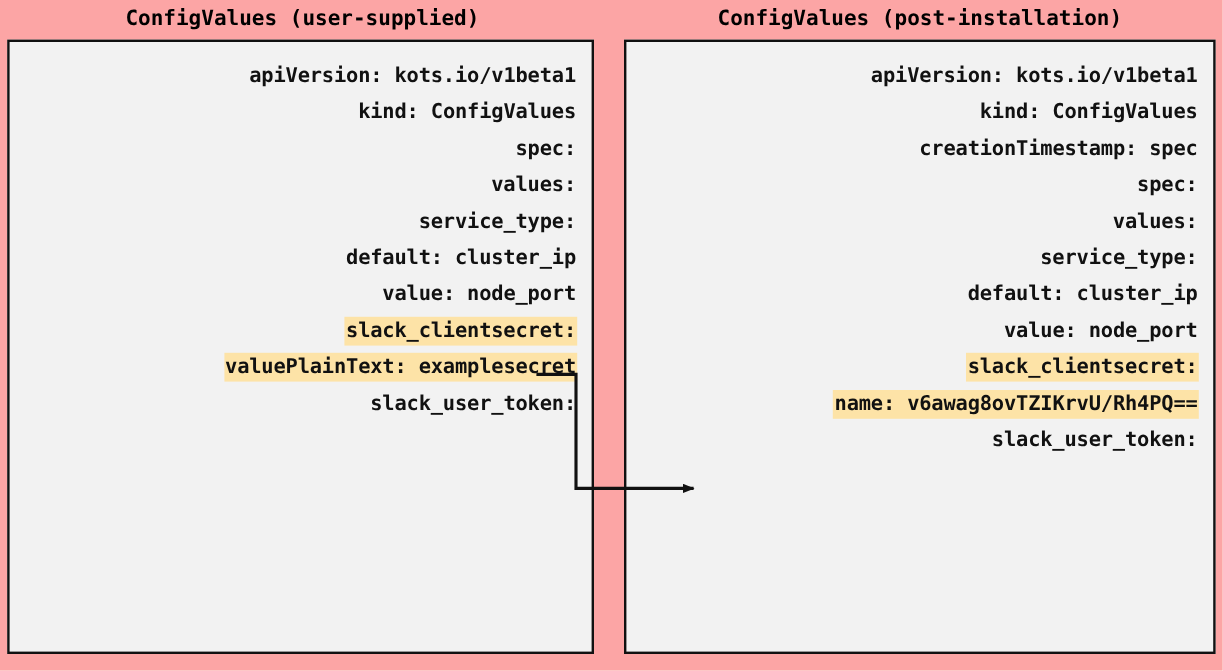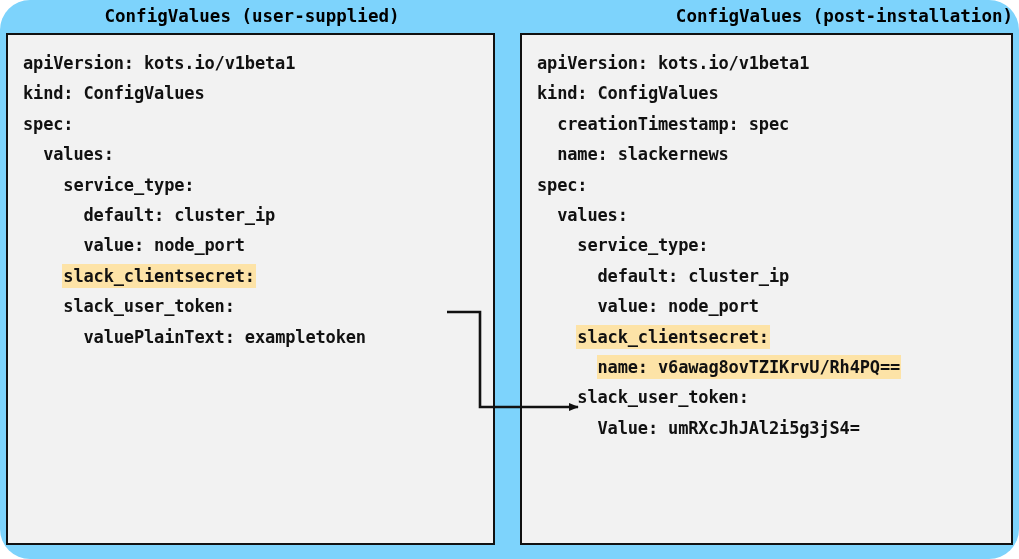--- a/index.html
+++ b/index.html
@@ -8,59 +8,59 @@
     padding: 0;
     background: #ffffff;
   }
   body {
     font-family: "DejaVu Sans Mono", "Liberation Mono", monospace;
   }
   #canvas {
     position: relative;
     width: 1019px;
     height: 559px;
-    background: #7dd3fc;
+    background: #fca5a5;
     overflow: hidden;
-    border-radius: 30px;
   }
 
   
   .panel-title {
     position: absolute;
     top: 6px;
     font-family: "DejaVu Sans Mono", "Liberation Mono", monospace;
     font-size: 17.5px;
     font-weight: bold;
     color: #000000;
     letter-spacing: 0px;
     text-align: center;
     white-space: nowrap;
   }
   #title-left  { left: 6px;   width: 492px; }
-  #title-right { left: 520px; width: 493px; text-align: right; }
+  #title-right { left: 520px; width: 493px; }
 
   
   .panel {
     position: absolute;
     top: 33px;
     height: 512px;
     box-sizing: border-box;
     background: #f2f2f2;
     border: 2.2px solid #111111;
     overflow: hidden;
   }
   #panel-left  { left: 6px;   width: 489px; }
   #panel-right { left: 520px; width: 493px; }
 
   .code-block {
     position: absolute;
     top: 13px;
     left: 0;
-    right: 0;
+    right: 12px;
     padding: 0 0 0 14px;
+    text-align: right;
   }
 
   .code-line {
     height: 30.4px;
     line-height: 30.4px;
     white-space: pre;
     font-family: "DejaVu Sans Mono", "Liberation Mono", monospace;
     font-size: 17px;
     font-weight: bold;
     color: #111111;
@@ -96,40 +96,39 @@
   <div class="panel" id="panel-left" style="background: rgb(242, 242, 242); border-color: rgb(17, 17, 17);">
     <div class="code-block" id="code-left">
         <div class="code-line"><span class="seg">apiVersion: kots.io/v1beta1</span></div>
         <div class="code-line"><span class="seg">kind: ConfigValues</span></div>
         <div class="code-line"><span class="seg">spec:</span></div>
         <div class="code-line"><span>  </span><span class="seg">values:</span></div>
         <div class="code-line"><span>    </span><span class="seg">service_type:</span></div>
         <div class="code-line"><span>      </span><span class="seg">default: cluster_ip</span></div>
         <div class="code-line"><span>      </span><span class="seg">value: node_port</span></div>
         <div class="code-line hl"><span>    </span><span class="seg" style="background: rgb(253, 227, 167);">slack_clientsecret:</span></div>
+        <div class="code-line hl"><span>      </span><span class="seg" style="background: rgb(253, 227, 167);">valuePlainText: examplesecret</span></div>
         <div class="code-line"><span>    </span><span class="seg">slack_user_token:</span></div>
-        <div class="code-line"><span>      </span><span class="seg">valuePlainText: exampletoken</span></div>
       </div>
   </div>
 
   <div class="panel" id="panel-right" style="background: rgb(242, 242, 242); border-color: rgb(17, 17, 17);">
     <div class="code-block" id="code-right">
         <div class="code-line"><span class="seg">apiVersion: kots.io/v1beta1</span></div>
         <div class="code-line"><span class="seg">kind: ConfigValues</span></div>
         <div class="code-line"><span>  </span><span class="seg">creationTimestamp: spec</span></div>
-        <div class="code-line"><span>  </span><span class="seg">name: slackernews</span></div>
         <div class="code-line"><span class="seg">spec:</span></div>
         <div class="code-line"><span>  </span><span class="seg">values:</span></div>
         <div class="code-line"><span>    </span><span class="seg">service_type:</span></div>
         <div class="code-line"><span>      </span><span class="seg">default: cluster_ip</span></div>
         <div class="code-line"><span>      </span><span class="seg">value: node_port</span></div>
         <div class="code-line hl"><span>    </span><span class="seg" style="background: rgb(253, 227, 167);">slack_clientsecret:</span></div>
         <div class="code-line hl"><span>      </span><span class="seg" style="background: rgb(253, 227, 167);">name: v6awag8ovTZIKrvU/Rh4PQ==</span></div>
         <div class="code-line"><span>    </span><span class="seg">slack_user_token:</span></div>
-        <div class="code-line"><span>      </span><span class="seg">Value: umRXcJhJAl2i5g3jS4=</span></div>
+        <div class="code-line"><span>      </span></div>
       </div>
   </div>
 
   <svg id="connector" viewBox="0 0 1019 559">
     <defs>
       <marker id="arrowhead" markerWidth="10" markerHeight="8" refX="9.2" refY="4" orient="auto" markerUnits="userSpaceOnUse">
         <path d="M0,0 L10,4 L0,8 z" fill="#111111"></path>
       </marker>
     </defs>
     <polyline id="connector-path" points="447,312 480,312 480,407 578,407" fill="none" stroke="#111111" stroke-width="2.6" stroke-linejoin="miter" stroke-linecap="butt" marker-end="url(#arrowhead)"></polyline>

